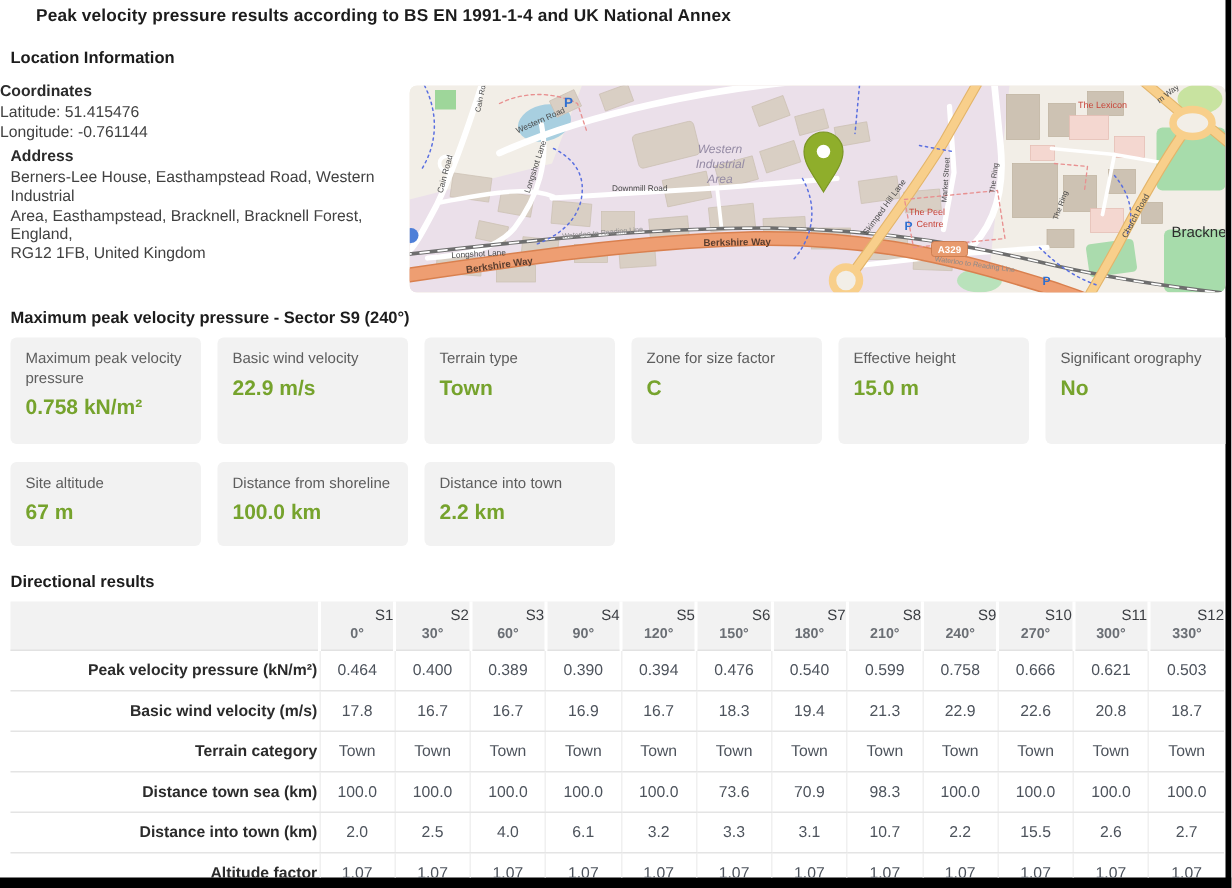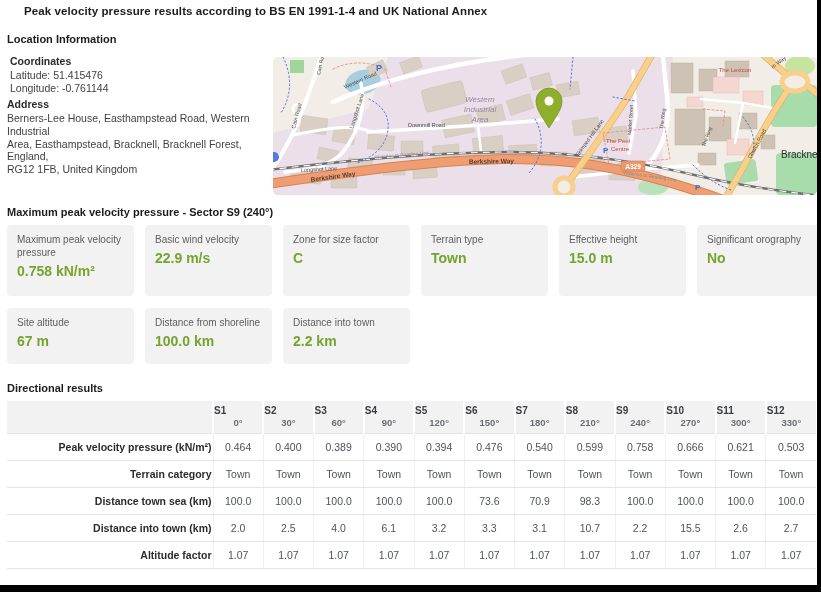--- a/index.html
+++ b/index.html
@@ -17,40 +17,40 @@
   .card{width:127px;box-sizing:border-box;background:#f2f2f2;border-radius:4px;padding:8px 10px}
   .cards-1 .card{height:71px}
   .cards-2 .card{height:56px}
   .clabel{font-size:10px;color:#5d5d5d;line-height:13px}
   .cvalue{font-size:14px;font-weight:700;color:var(--accent);margin-top:4px}
   table.dir{table-layout:fixed;width:809px;border-collapse:collapse}
   table.dir col.lbl{width:206px}
   thead th{background:#f2f2f2;padding:4px 0 5px;border-right:2px solid #fff;border-bottom:1px solid #e2e2e2;vertical-align:middle}
   thead th:last-child{border-right:none}
   thead th.corner{border-right:2px solid #fff}
-  .sec{font-size:10px;font-weight:700;color:#3a3d42;text-align:left}
+  .sec{font-size:10px;font-weight:400;color:#3a3d42;text-align:right}
   .ang{font-size:9.5px;color:#6a6e74;text-align:center;margin-top:1px}
   tbody th.rl{font-size:10.5px;font-weight:700;color:#2b2b2b;text-align:right;padding-left:10px;
               border-bottom:1px solid #e4e4e4;border-right:1px solid #f0f0f0;height:24px}
   tbody td{font-size:10.5px;color:#4d535c;text-align:center;border-bottom:1px solid #e4e4e4;
            border-right:1px solid #f0f0f0;height:24px}
   tbody td:last-child{border-right:none}
   svg text{font-family:"Liberation Sans",sans-serif}
   .rd{fill:none;stroke-linecap:round;stroke-linejoin:round}
 </style>
 </head>
 <body>
 
 <div class="page">
 
   <div class="abs h1" style="left:24px;top:5px">Peak velocity pressure results according to BS EN 1991-1-4 and UK National Annex</div>
 
   <div class="abs h2" style="left:7px;top:33px">Location Information</div>
 
-  <div class="abs" style="left:10px;top:55px">
+  <div class="abs" style="left:0;top:55px">
     <div class="blabel">Coordinates</div>
     <div class="small">Latitude: 51.415476</div>
     <div class="small">Longitude: -0.761144</div>
   </div>
 
   <div class="abs" style="left:7px;top:98px;width:262px">
     <div class="blabel">Address</div>
     <div class="small">Berners-Lee House, Easthampstead Road, Western Industrial</div>
     <div class="small">Area, Easthampstead, Bracknell, Bracknell Forest, England,</div>
     <div class="small">RG12 1FB, United Kingdom</div>
@@ -217,26 +217,26 @@
   <div class="abs cards cards-1" style="left:7px;top:225px" id="cards-row-1">
       <div class="card">
         <div class="clabel">Maximum peak velocity pressure</div>
         <div class="cvalue">0.758 kN/m²</div>
       </div>
       <div class="card">
         <div class="clabel">Basic wind velocity</div>
         <div class="cvalue">22.9 m/s</div>
       </div>
       <div class="card">
+        <div class="clabel">Terrain type</div>
+        <div class="cvalue">Town</div>
+      </div>
+      <div class="card">
         <div class="clabel">Zone for size factor</div>
         <div class="cvalue">C</div>
-      </div>
-      <div class="card">
-        <div class="clabel">Terrain type</div>
-        <div class="cvalue">Town</div>
       </div>
       <div class="card">
         <div class="clabel">Effective height</div>
         <div class="cvalue">15.0 m</div>
       </div>
       <div class="card">
         <div class="clabel">Significant orography</div>
         <div class="cvalue">No</div>
       </div>
     </div>
@@ -325,20 +325,35 @@
           <td>0.394</td>
           <td>0.476</td>
           <td>0.540</td>
           <td>0.599</td>
           <td>0.758</td>
           <td>0.666</td>
           <td>0.621</td>
           <td>0.503</td>
         </tr>
         <tr>
+          <th class="rl">Basic wind velocity (m/s)</th>
+          <td>17.8</td>
+          <td>16.7</td>
+          <td>16.7</td>
+          <td>16.9</td>
+          <td>16.7</td>
+          <td>18.3</td>
+          <td>19.4</td>
+          <td>21.3</td>
+          <td>22.9</td>
+          <td>22.6</td>
+          <td>20.8</td>
+          <td>18.7</td>
+        </tr>
+        <tr>
           <th class="rl">Terrain category</th>
           <td>Town</td>
           <td>Town</td>
           <td>Town</td>
           <td>Town</td>
           <td>Town</td>
           <td>Town</td>
           <td>Town</td>
           <td>Town</td>
           <td>Town</td>

